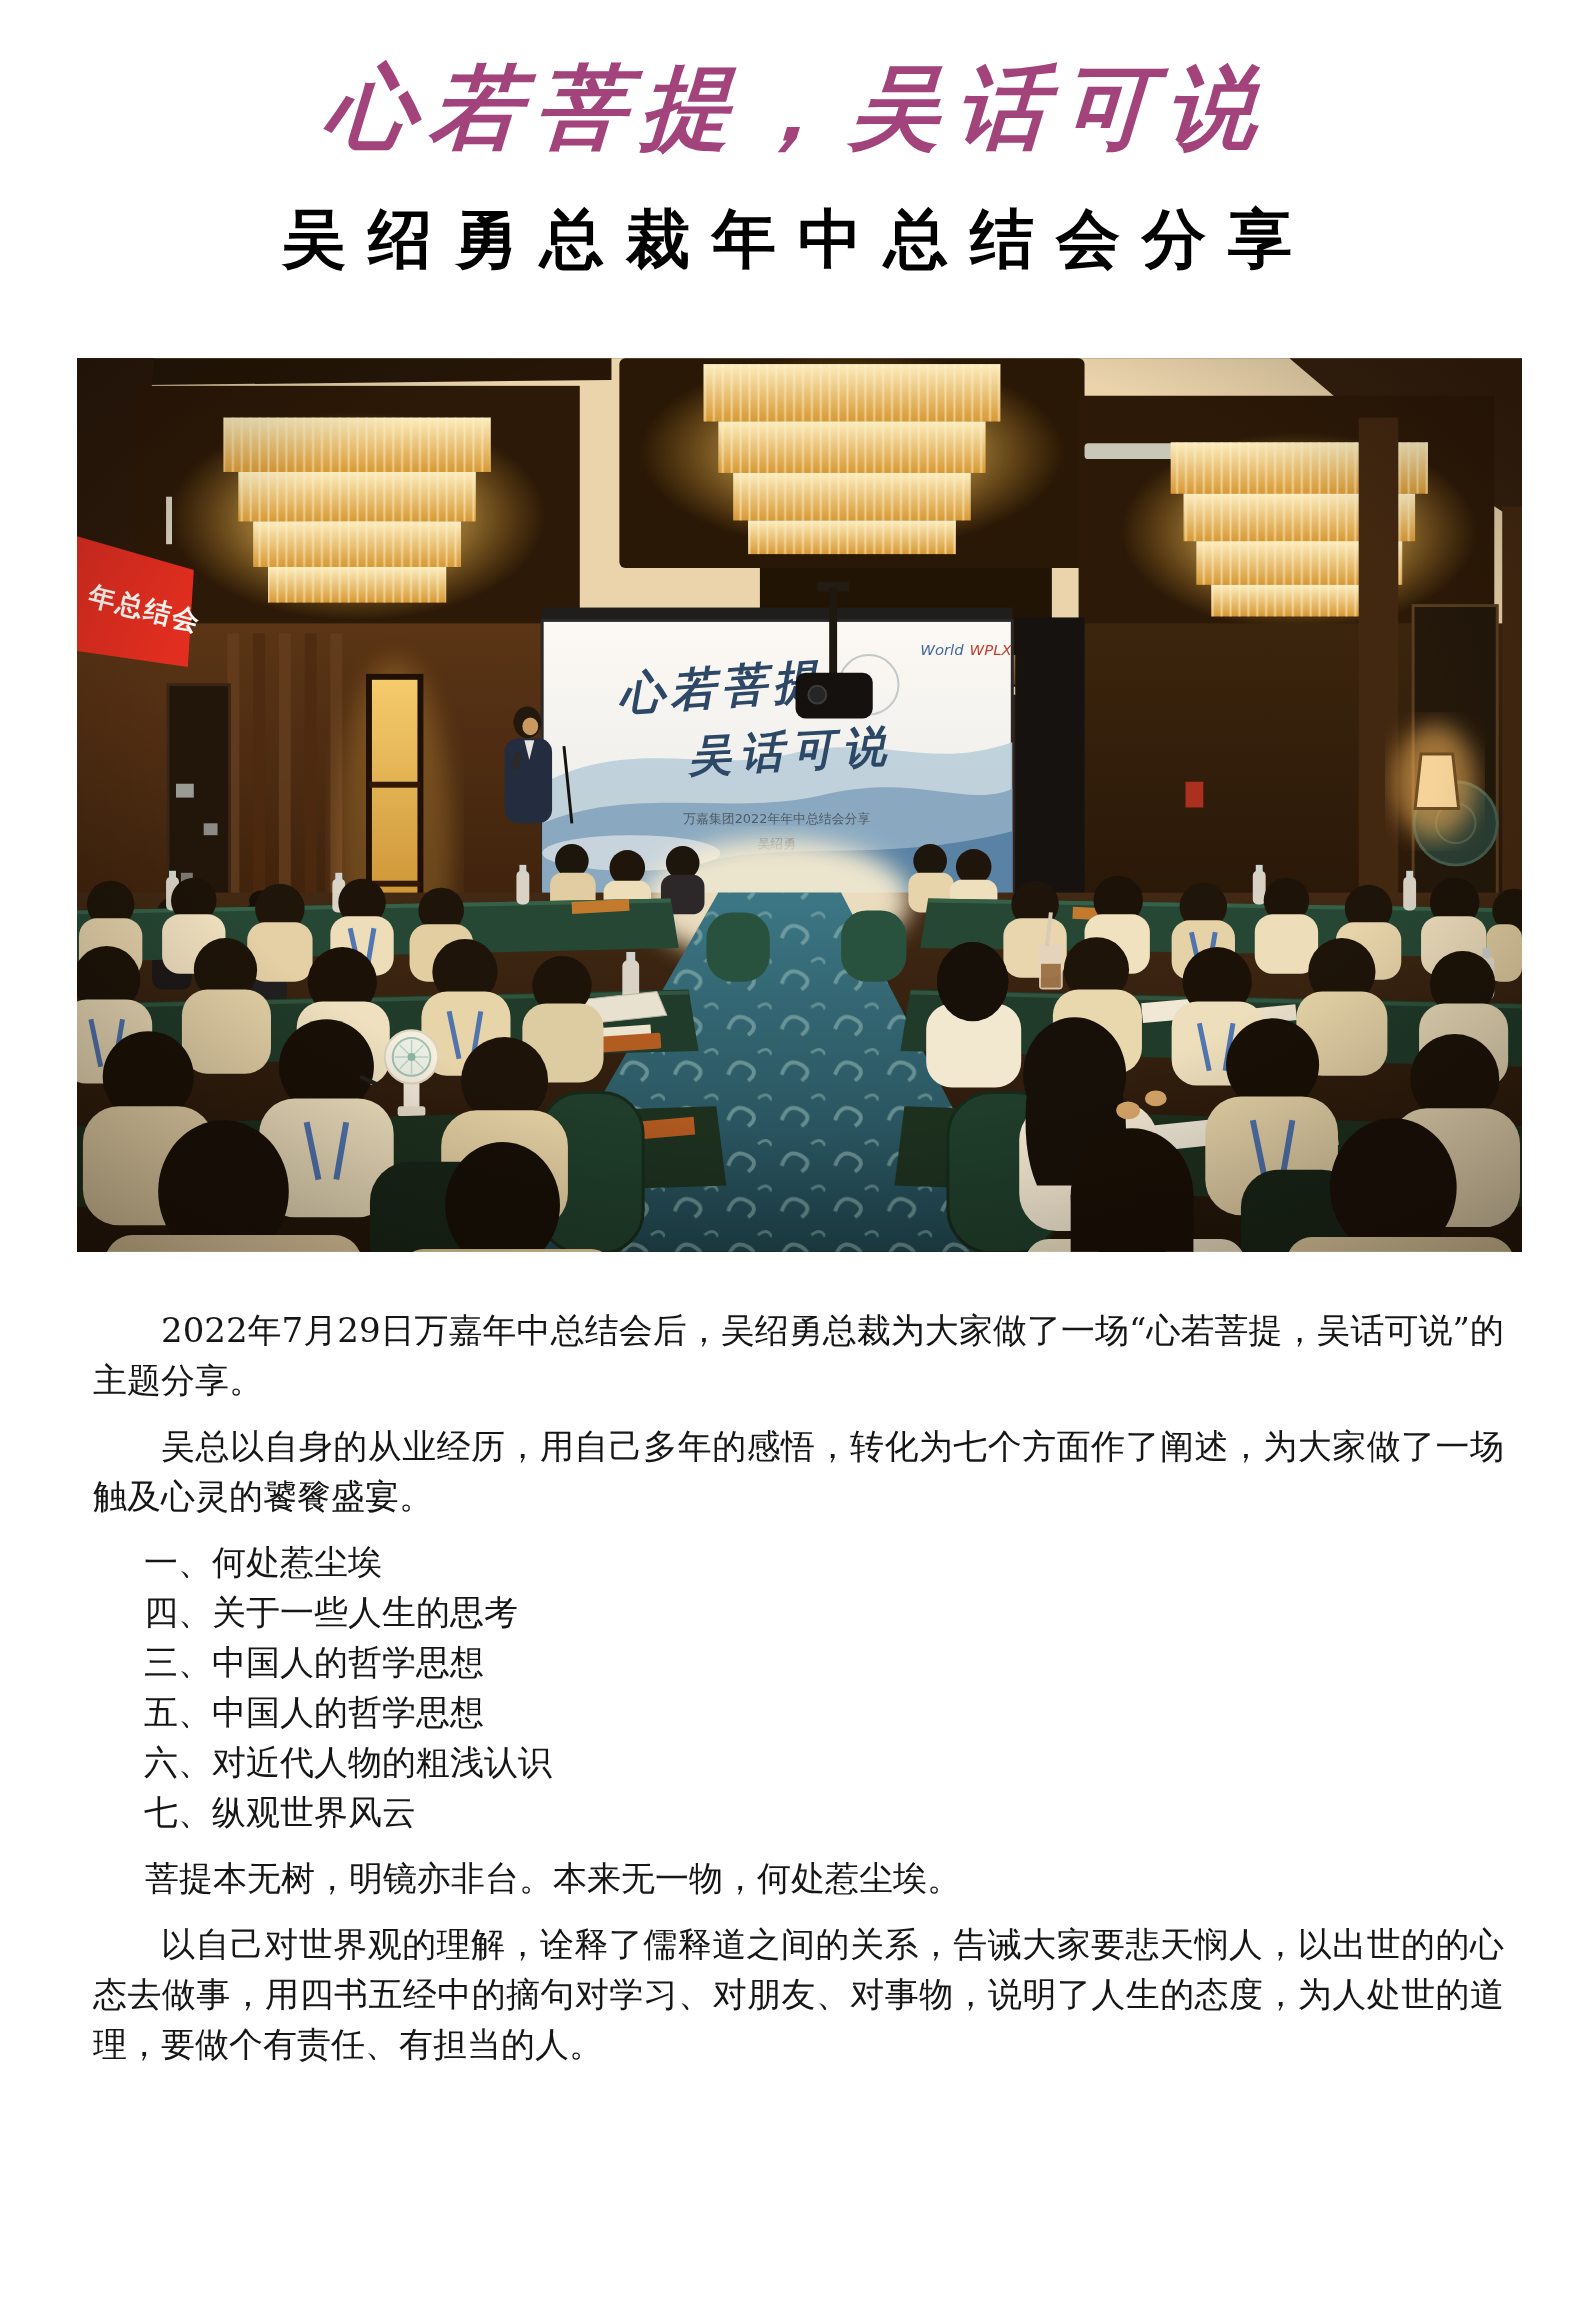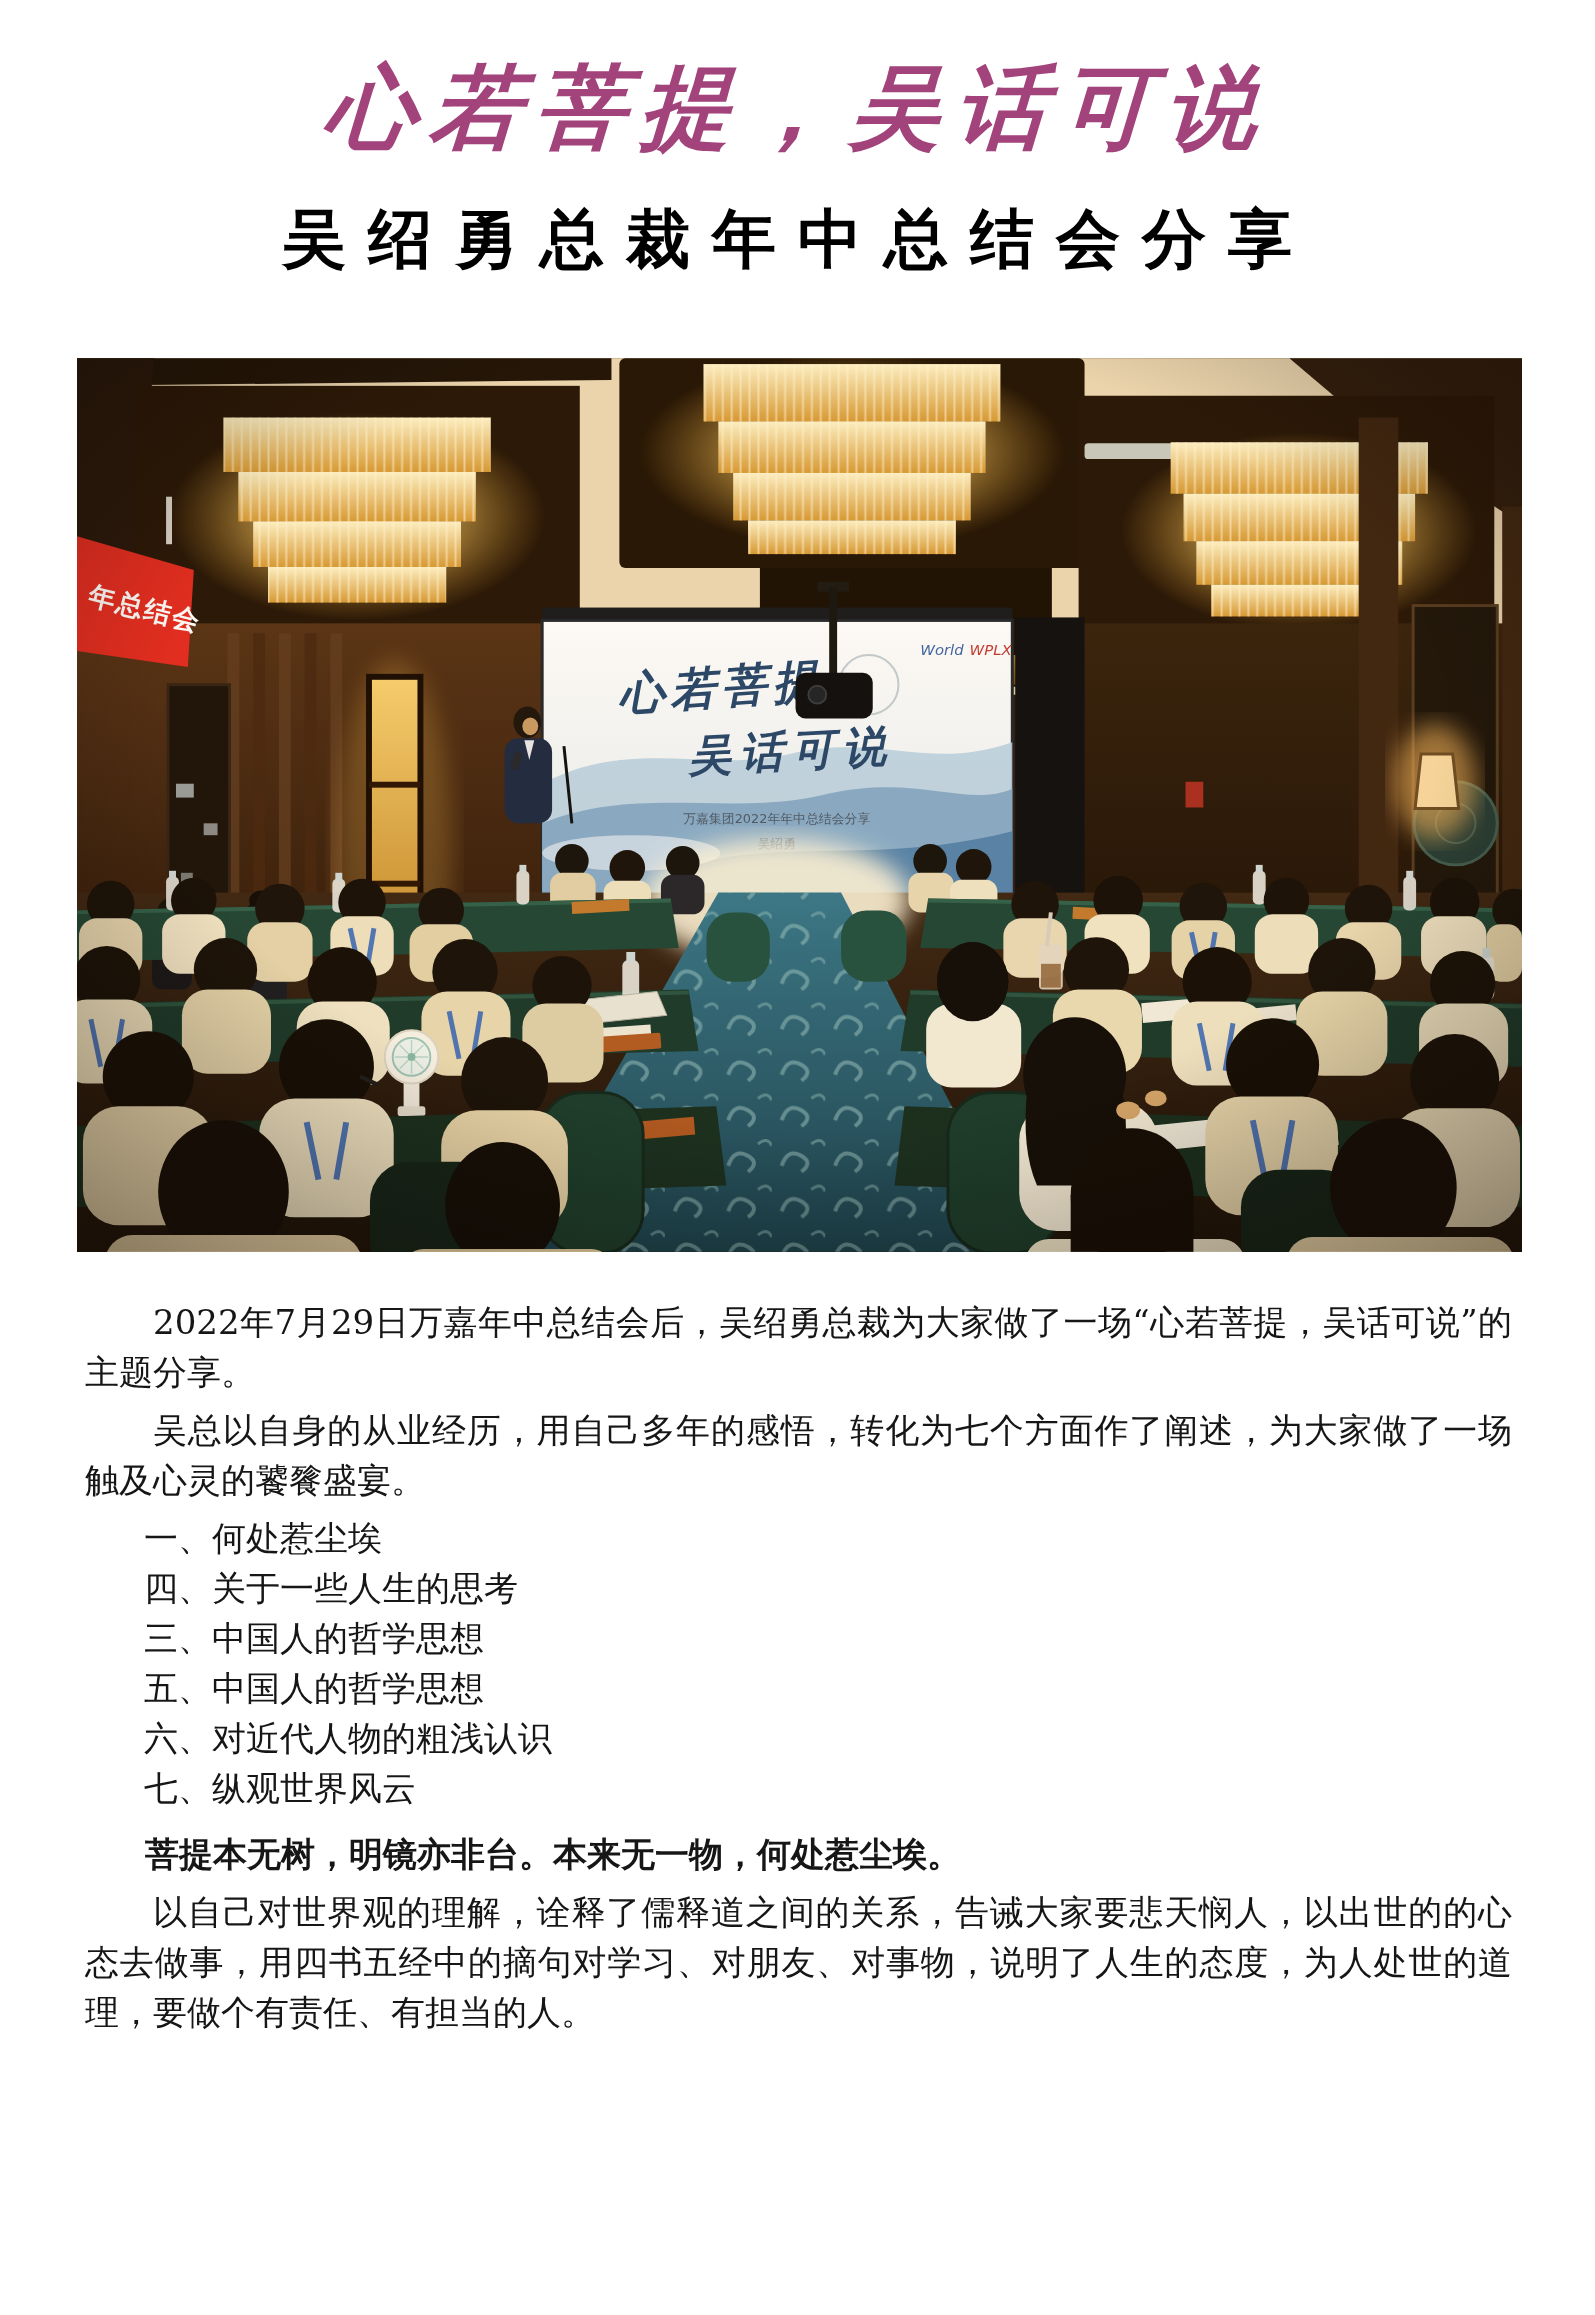--- a/index.html
+++ b/index.html
@@ -17,23 +17,23 @@
     position:absolute;top:196px;left:0;width:100%;text-align:center;
     font-family:"DejaVu Sans","Liberation Sans",sans-serif;
     font-size:64px;font-weight:800;letter-spacing:22px;color:#000;
   }
   .photo{position:absolute;left:77px;top:358px;width:1445px;height:894px;background:#2a1a0e;}
   .photo svg{display:block;width:100%;height:100%;font-family:"DejaVu Sans","Liberation Sans",sans-serif;}
   .article{
     position:absolute;left:77px;top:1289px;width:1443px;
     font-size:34px;line-height:50px;text-align:justify;
   }
-  .article p{margin:8px;text-indent:2em}
+  .article p{margin:16px;text-indent:2em}
   .toc div{padding-left:67px}
-  .sec{font-weight:bold;margin:16px 0 8px;text-indent:2em}
+  .sec{font-weight:normal;margin:16px 0 8px;text-indent:2em}
 </style>
 </head>
 <body>
 
 <div class="cal-title">心若菩提，吴话可说</div>
 <div class="subtitle">吴绍勇总裁年中总结会分享</div>
 
 <div class="photo">
 <svg viewBox="0 0 1460 903">
   <defs>

